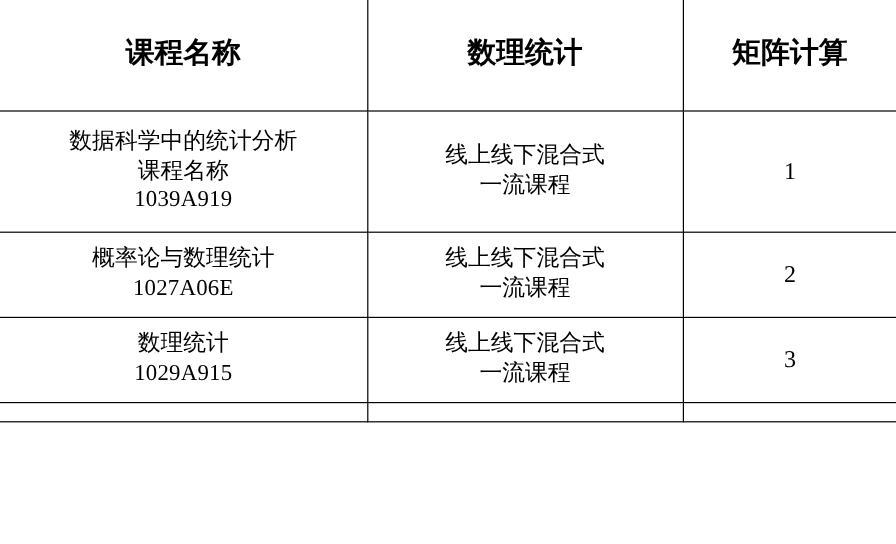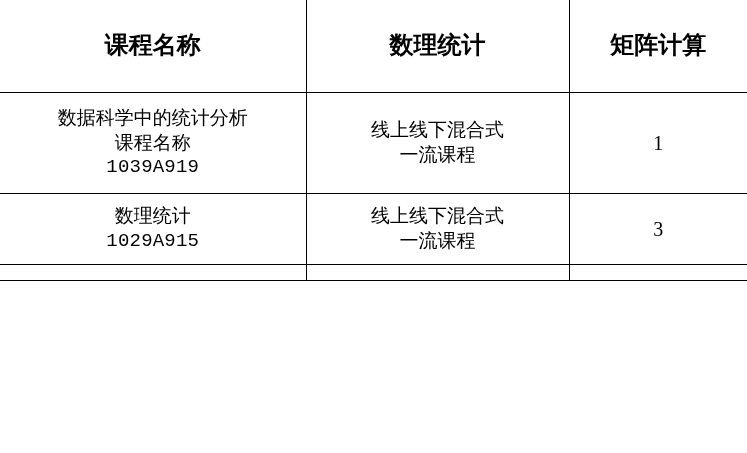--- a/index.html
+++ b/index.html
@@ -60,21 +60,21 @@
   .row-tall { height: 101px; border-radius: 22px; }
   .row-mid  { height: 71px; }
   .row-last { height: 16px; }
   .cell-lines span {
     display: block;
   }
   .order-cell {
     font-size: 20px;
   }
   .code {
-    font-family: Liberation Mono, monospace;
+    font-family: Liberation Serif, serif;
     letter-spacing: 0.2px;
   }
 </style>
 </head>
 <body>
 
 <div class="page">
   <table class="course-table">
     <colgroup>
       <col class="c-name">
@@ -95,20 +95,31 @@
           <span>课程名称</span>
           <span class="code">1039A919</span>
         </td>
         <td class="cell-lines">
           <span>线上线下混合式</span>
           <span>一流课程</span>
         </td>
         <td class="order-cell">1</td>
       </tr>
 
+      <tr class="row-mid">
+        <td class="cell-lines">
+          <span>概率论与数理统计</span>
+          <span class="code">1027A06E</span>
+        </td>
+        <td class="cell-lines">
+          <span>线上线下混合式</span>
+          <span>一流课程</span>
+        </td>
+        <td class="order-cell">2</td>
+      </tr>
 
       <tr class="row-mid">
         <td class="cell-lines">
           <span>数理统计</span>
           <span class="code">1029A915</span>
         </td>
         <td class="cell-lines">
           <span>线上线下混合式</span>
           <span>一流课程</span>
         </td>

